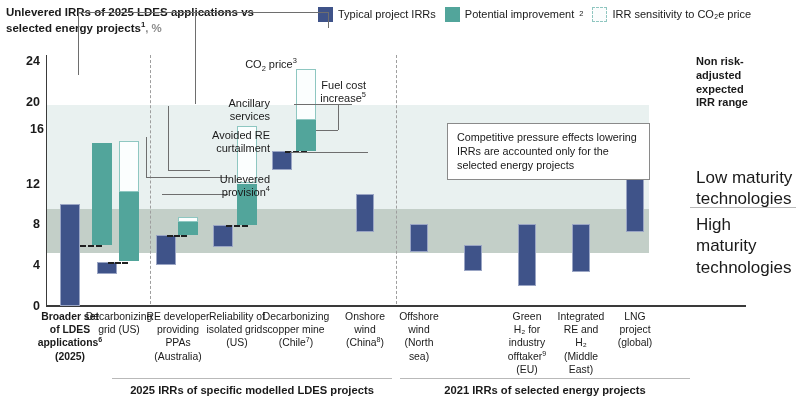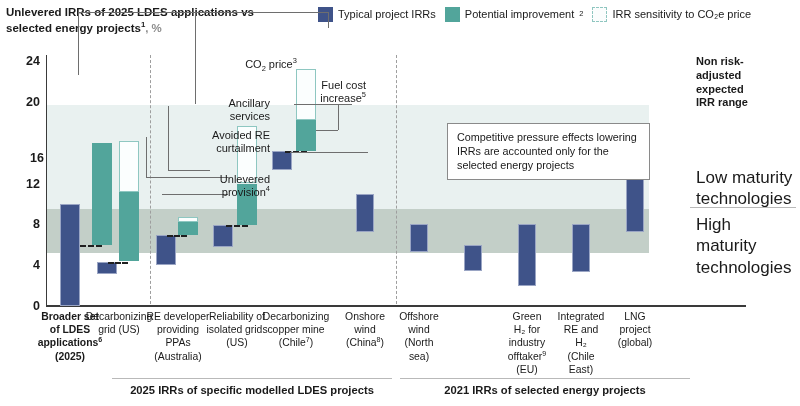--- a/index.html
+++ b/index.html
@@ -139,21 +139,21 @@
 
   <div class="band" id="band-low" style="top: 43.8958px; height: 104.125px; background: rgb(233, 241, 240);"></div>
   <div class="band" id="band-high" style="top: 148.021px; height: 43.8958px; background: rgb(195, 207, 200);"></div>
 
   <div class="axis-line" id="y-axis"></div>
   <div class="axis-line" id="x-axis"></div>
 
   <div id="yticks">
       <div class="tick-label" style="top: 0px;">24</div>
       <div class="tick-label" style="top: 40.8333px;">20</div>
-      <div class="tick-label" style="top: 97px; padding-left: 30px;">16</div>
+      <div class="tick-label" style="top: 68px; padding-left: 30px;">16</div>
       <div class="tick-label" style="top: 122.5px;">12</div>
       <div class="tick-label" style="top: 163.333px;">8</div>
       <div class="tick-label" style="top: 204.167px;">4</div>
       <div class="tick-label" style="top: 245px;">0</div>
     </div>
 
   <div class="vsep" id="vsep1" style="left:103px;"></div>
   <div class="vsep" id="vsep2" style="left:349px;"></div>
 
   <div id="bars">
@@ -279,21 +279,21 @@
 (North
 sea)</span></div>
     <div class="xlab" style="left: 501px; width: 52px;"><span style="white-space: pre-line;">Green
 H₂ for
 industry
 offtaker</span><sup>9</sup><span style="white-space: pre-line;">
 (EU)</span></div>
     <div class="xlab" style="left: 553px; width: 56px;"><span style="white-space: pre-line;">Integrated
 RE and
 H₂
-(Chile
+(Middle
 East)</span></div>
     <div class="xlab" style="left: 611px; width: 48px;"><span style="white-space: pre-line;">LNG
 project
 (global)</span></div>
   </div>
 
 <div class="grp" id="grp1" style="left:112px; top:378px; width:280px;">
   <div class="rule"></div>
   <div class="gtext">2025 IRRs of specific modelled LDES projects</div>
 </div>

